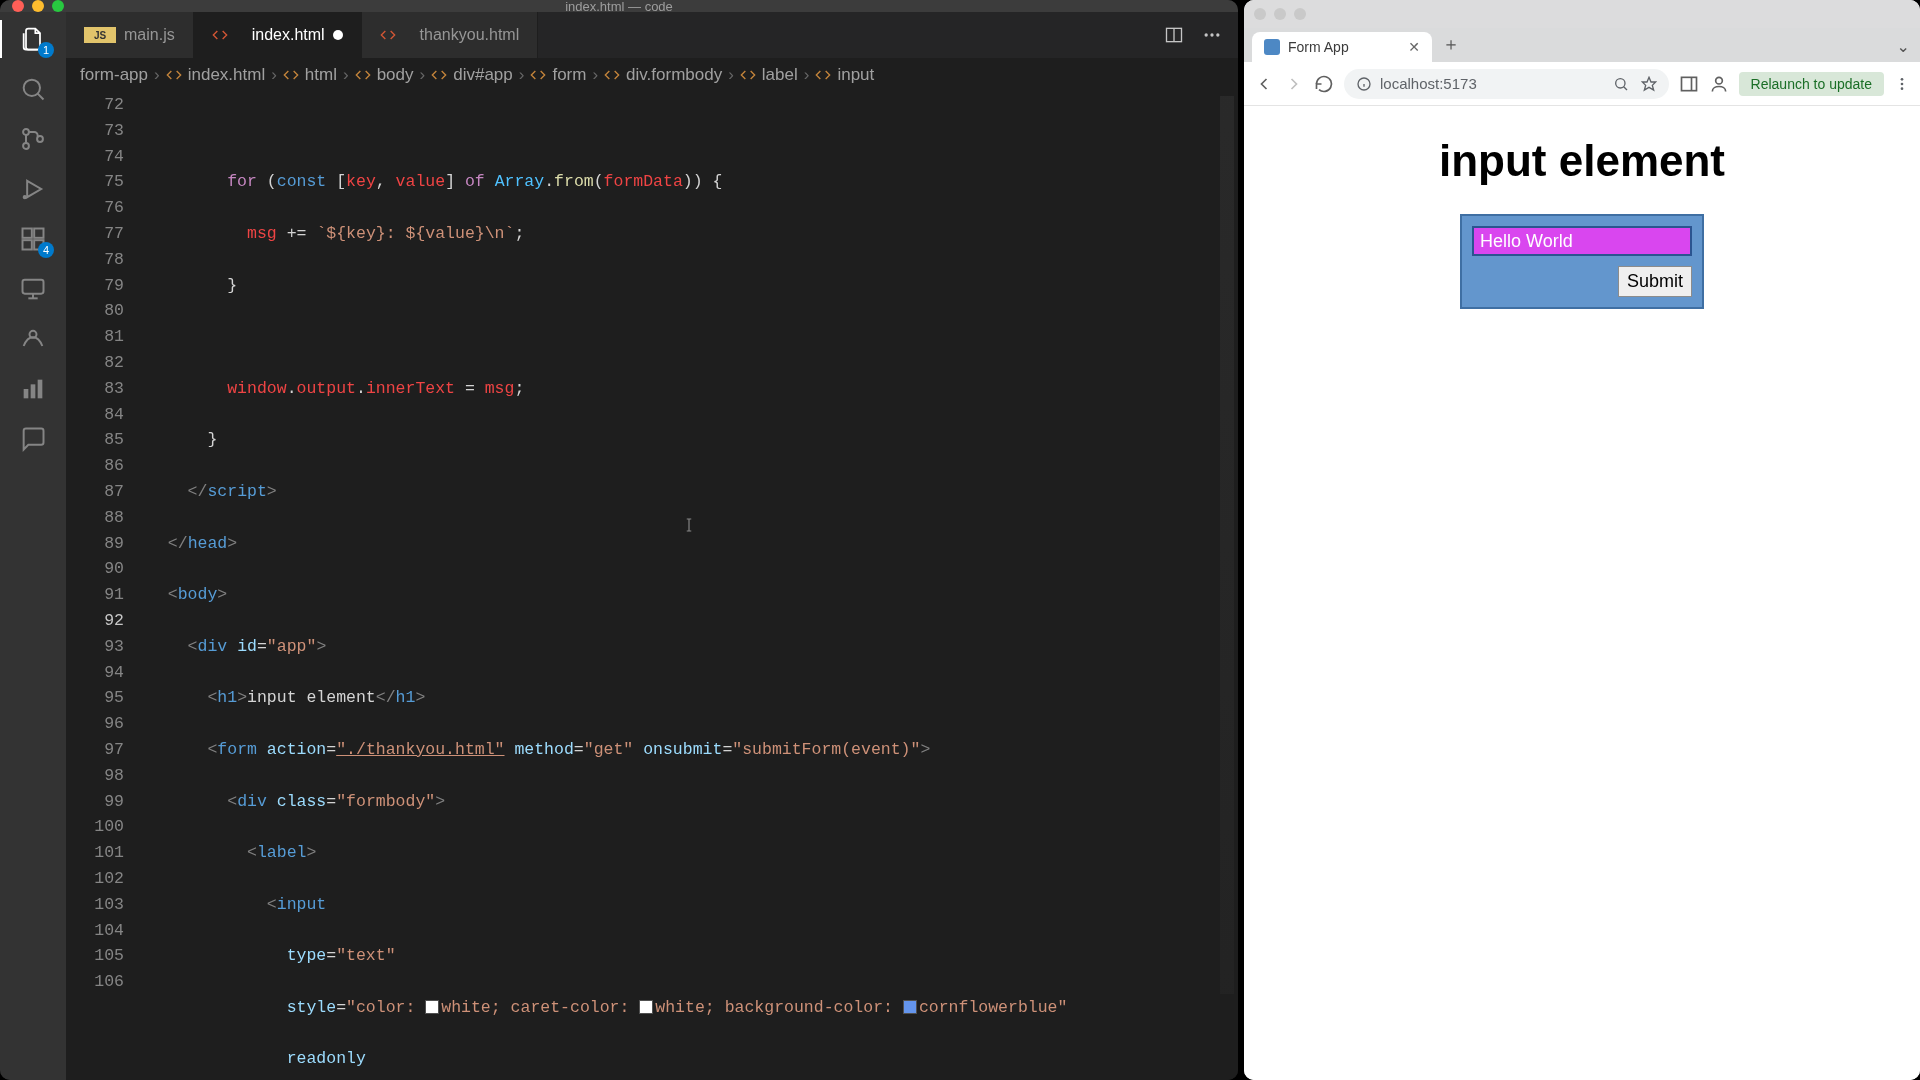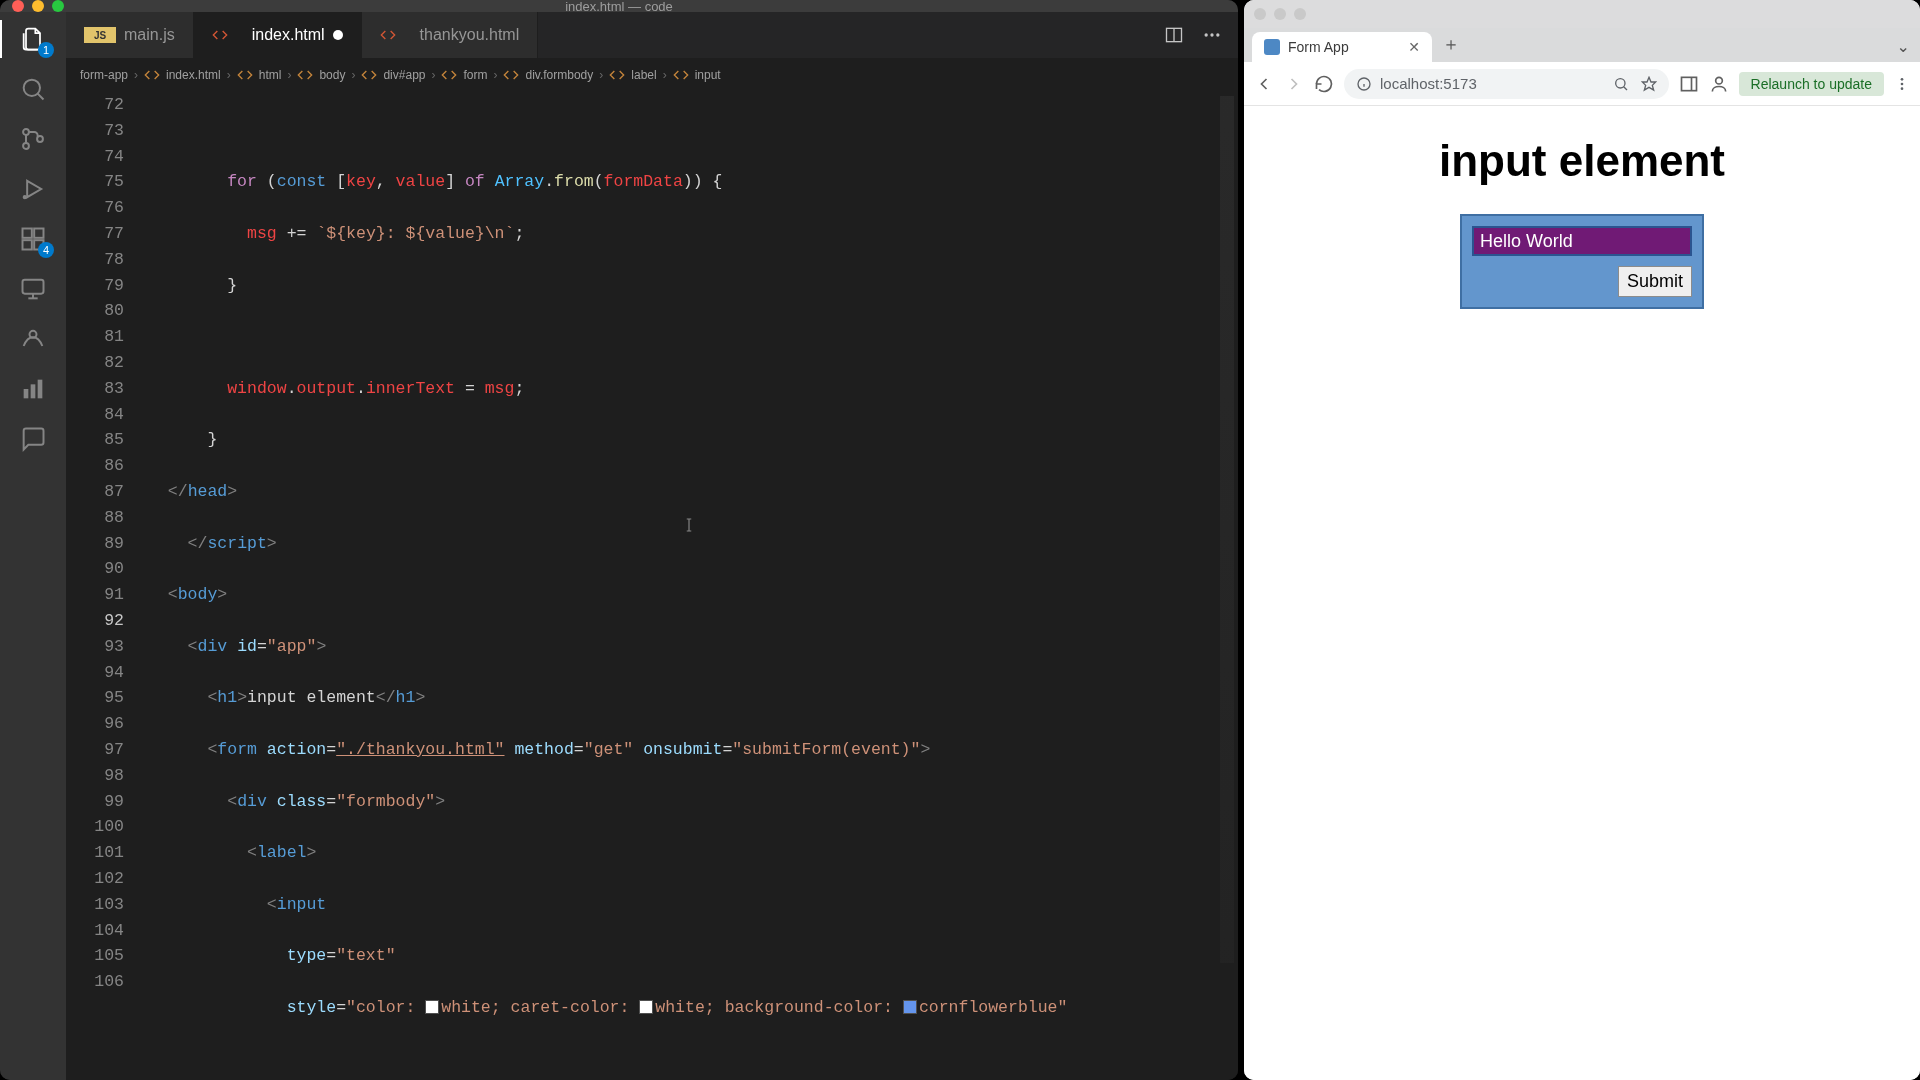--- a/index.html
+++ b/index.html
@@ -84,21 +84,21 @@
     color:#969696;
     background:#2d2d2d;
     border-right:1px solid #1e1e1e;
   }
   .tab.active { background:#1e1e1e; color:#fff; }
   .tab .dirty { width:10px; height:10px; border-radius:50%; background:#fff; }
   .tab .fi { width:32px; height:16px; }
   .tabs-actions { margin-left:auto; display:flex; align-items:center; gap:18px; padding:0 16px; color:#c5c5c5; }
   .breadcrumb {
     height:34px; display:flex; align-items:center; gap:6px;
-    padding:0 14px; color:#a0a0a0; font-size:12px;
+    padding:0 14px; color:#a0a0a0; font-size:17px;
     background:#1e1e1e;
   }
   .breadcrumb .sep { color:#666; }
   .crumb { display:flex; align-items:center; gap:6px; }
   .crumb .ci { width:16px; height:16px; color:#c5853b; }
   .editor {
     flex:1;
     display:flex;
     font-family: Menlo, Monaco, "Courier New", monospace;
     font-size:16.5px;
@@ -185,21 +185,21 @@
     flex:1; background:#fff; padding:30px 0 0 0;
     display:flex; flex-direction:column; align-items:center;
   }
   .page-h1 { font-size:44px; font-weight:700; margin-bottom:28px; }
   .formbox {
     background:#6396cd; border:2px solid #3f6fa3;
     padding:10px 10px 10px 10px;
   }
   .text-input {
     width:220px; height:30px;
-    background:#701a75; border:2px solid #2b5490;
+    background:#d946ef; border:2px solid #2b5490;
     color:#fff; font-size:18px; padding:2px 6px;
     display:flex; align-items:center;
   }
   .submit-row { display:flex; justify-content:flex-end; margin-top:10px; }
   .submit-btn {
     background:#efefef; border:1px solid #8c8c8c;
     font-size:18px; padding:4px 8px;
   }
   svg { display:block; }
 </style>
@@ -447,31 +447,32 @@
             <div class="gl">106</div>
           </div>
         <div class="code" id="code">
 <div class="code-line"></div>
 <div class="code-line">        <span class="tk-kw">for</span> <span class="tk-pn">(</span><span class="tk-tag">const</span> <span class="tk-pn">[</span><span class="tk-var">key</span><span class="tk-pn">, </span><span class="tk-var">value</span><span class="tk-pn">] </span><span class="tk-kw">of</span> <span class="tk-const">Array</span><span class="tk-pn">.</span><span class="tk-fn">from</span><span class="tk-pn">(</span><span class="tk-var">formData</span><span class="tk-pn">)) {</span></div>
 <div class="code-line">          <span class="tk-var">msg</span> <span class="tk-op">+=</span> <span class="tk-str">`${key}: ${value}\n`</span><span class="tk-pn">;</span></div>
 <div class="code-line">        <span class="tk-pn">}</span></div>
 <div class="code-line"></div>
 <div class="code-line">        <span class="tk-var">window</span><span class="tk-pn">.</span><span class="tk-var">output</span><span class="tk-pn">.</span><span class="tk-var">innerText</span> <span class="tk-op">=</span> <span class="tk-var">msg</span><span class="tk-pn">;</span></div>
 <div class="code-line">      <span class="tk-pn">}</span></div>
+<div class="code-line">    <span class="tk-br">&lt;/</span><span class="tk-tag">script</span><span class="tk-br">&gt;</span></div>
 <div class="code-line">  <span class="tk-br">&lt;/</span><span class="tk-tag">head</span><span class="tk-br">&gt;</span></div>
-<div class="code-line">    <span class="tk-br">&lt;/</span><span class="tk-tag">script</span><span class="tk-br">&gt;</span></div>
 <div class="code-line">  <span class="tk-br">&lt;</span><span class="tk-tag">body</span><span class="tk-br">&gt;</span></div>
 <div class="code-line">    <span class="tk-br">&lt;</span><span class="tk-tag">div</span> <span class="tk-attr">id</span><span class="tk-op">=</span><span class="tk-str">"app"</span><span class="tk-br">&gt;</span></div>
 <div class="code-line">      <span class="tk-br">&lt;</span><span class="tk-tag">h1</span><span class="tk-br">&gt;</span><span>input element</span><span class="tk-br">&lt;/</span><span class="tk-tag">h1</span><span class="tk-br">&gt;</span></div>
 <div class="code-line">      <span class="tk-br">&lt;</span><span class="tk-tag">form</span> <span class="tk-attr">action</span><span class="tk-op">=</span><span class="tk-str" style="text-decoration:underline">"./thankyou.html"</span> <span class="tk-attr">method</span><span class="tk-op">=</span><span class="tk-str">"get"</span> <span class="tk-attr">onsubmit</span><span class="tk-op">=</span><span class="tk-str">"submitForm(event)"</span><span class="tk-br">&gt;</span></div>
 <div class="code-line">        <span class="tk-br">&lt;</span><span class="tk-tag">div</span> <span class="tk-attr">class</span><span class="tk-op">=</span><span class="tk-str">"formbody"</span><span class="tk-br">&gt;</span></div>
 <div class="code-line">          <span class="tk-br">&lt;</span><span class="tk-tag">label</span><span class="tk-br">&gt;</span></div>
 <div class="code-line">            <span class="tk-br">&lt;</span><span class="tk-tag">input</span></div>
 <div class="code-line">              <span class="tk-attr">type</span><span class="tk-op">=</span><span class="tk-str">"text"</span></div>
 <div class="code-line">              <span class="tk-attr">style</span><span class="tk-op">=</span><span class="tk-str">"color: </span><span class="swatch" style="background:#ffffff"></span><span class="tk-str">white</span><span class="tk-str">; caret-color: </span><span class="swatch" style="background:#ffffff"></span><span class="tk-str">white</span><span class="tk-str">; background-color: </span><span class="swatch" style="background:#6495ed"></span><span class="tk-str">cornflowerblue</span><span class="tk-str">"</span></div>
+<div class="code-line">              <span class="tk-attr">readonly</span></div>
 
 
 
 
 
 
 
 
 
 

